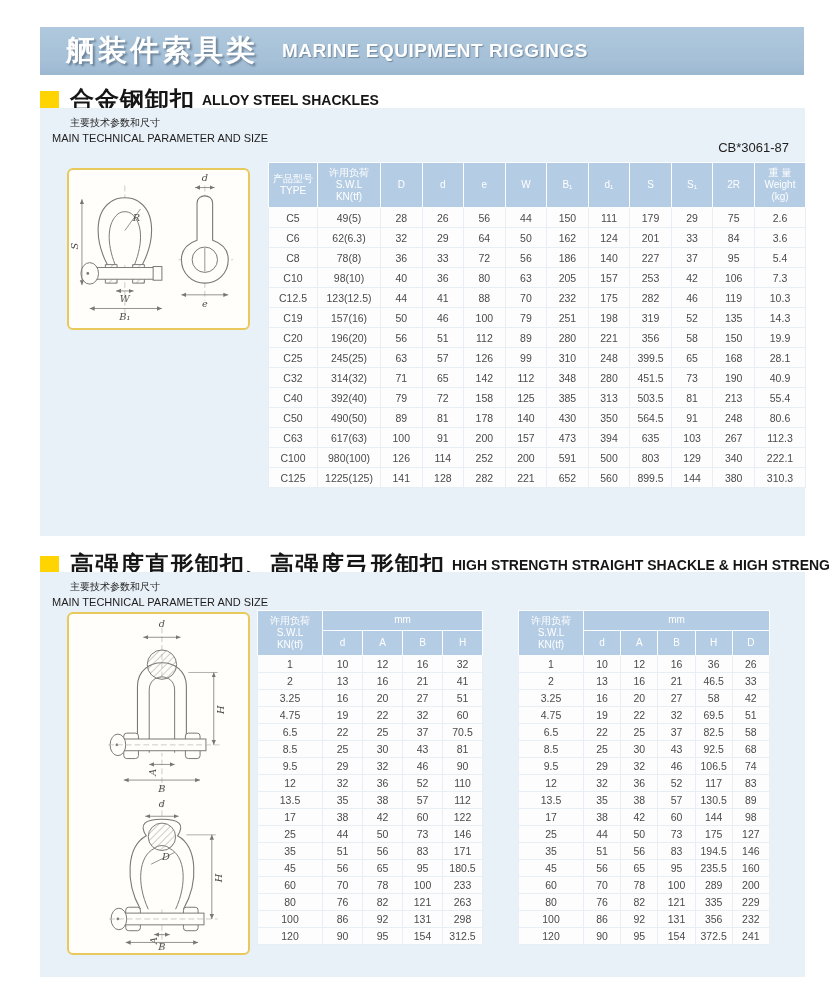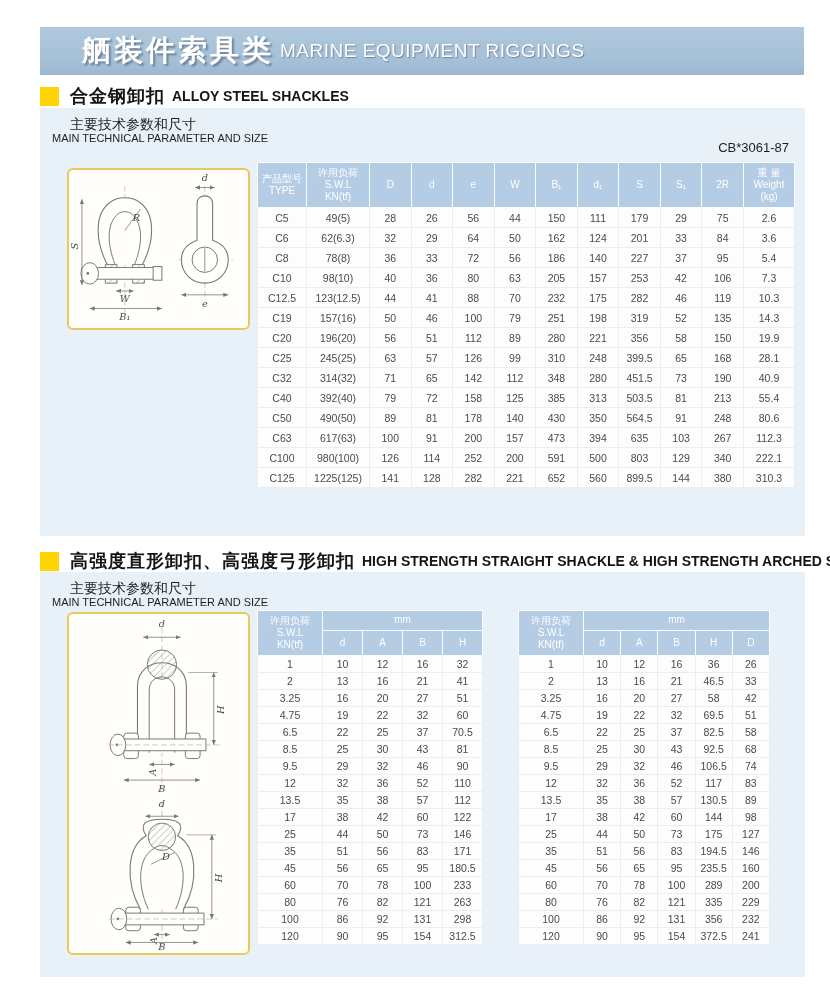--- a/index.html
+++ b/index.html
@@ -2,56 +2,56 @@
 <html><head>
 <meta charset="utf-8">
 <style>
   html,body{margin:0;padding:0;background:#fff;}
   .page{position:relative;width:830px;height:1000px;background:#ffffff;overflow:hidden;
         font-family:"Liberation Sans",sans-serif;}
 
   
   .banner{position:absolute;left:40px;top:27px;width:764px;height:48px;
           background:linear-gradient(180deg,#afc8dd 0%,#a5c0d7 70%,#9cb8d1 100%);
-          display:flex;align-items:center;padding-left:42px;box-sizing:border-box;}
+          display:flex;align-items:center;padding-left:26px;box-sizing:border-box;}
   .banner-zh{font-size:29px;font-weight:bold;color:#ffffff;letter-spacing:3px;
              text-shadow:2px 2px 2px rgba(70,90,110,.6);white-space:nowrap;}
-  .banner-en{font-size:19px;font-weight:normal;color:#ffffff;margin-left:6px;letter-spacing:.5px;
+  .banner-en{font-size:19px;font-weight:bold;color:#ffffff;margin-left:24px;letter-spacing:.5px;
              text-shadow:1px 1px 1px rgba(70,90,110,.55);white-space:nowrap;}
 
   
   .sec-head{position:absolute;left:40px;display:flex;align-items:center;white-space:nowrap;}
   #sec1-head{top:84px;}
   #sec2-head{top:549px;}
   .bullet{width:19px;height:19px;background:#ffd400;flex:0 0 auto;}
-  .head-zh{font-size:18px;font-weight:bold;color:#151515;margin-left:11px;letter-spacing:1px;}
+  .head-zh{font-size:24px;font-weight:bold;color:#151515;margin-left:11px;letter-spacing:1px;}
   .head-en{font-size:14px;font-weight:bold;color:#151515;margin-left:7px;}
 
   
   .panel{position:absolute;left:40px;width:765px;background:#e9f1f8;}
   #panel1{top:108px;height:428px;}
   #panel2{top:572px;height:405px;}
-  .param-zh{position:absolute;left:30px;top:8px;font-size:14px;color:#1e1e1e;}
+  .param-zh{position:absolute;left:30px;top:8px;font-size:10px;color:#1e1e1e;}
   .param-en{position:absolute;left:12px;top:24px;font-size:11px;color:#1e1e1e;}
   .standard{position:absolute;right:16px;top:32px;font-size:13px;color:#1e1e1e;text-align:right;}
 
   
   .diagram-box{position:absolute;background:#fffefa;border:2px solid #e9c95c;border-radius:6px;box-sizing:border-box;}
   #diag1{left:27px;top:60px;width:183px;height:162px;}
   #diag2{left:27px;top:40px;width:183px;height:343px;}
   .diagram-box svg{display:block;width:100%;height:100%;}
   .lbl{font-family:"DejaVu Serif",serif;font-style:italic;font-size:10px;fill:#4c4c4c;text-anchor:middle;}
 
   
   table{border-collapse:collapse;table-layout:fixed;position:absolute;}
   th{background:#b5cde4;color:#ffffff;font-weight:normal;font-size:10px;line-height:1.22;
      white-space:pre-line;border:1px solid #fbfdfe;padding:0;text-align:center;vertical-align:middle;}
   td{background:#fdfdfe;color:#4a4a4a;font-size:10.5px;text-align:center;vertical-align:middle;
      border:1px solid #e7eef5;padding:0;}
-  #table1{left:217px;top:54px;width:538px;}
+  #table1{left:228px;top:54px;width:538px;}
   #table1 thead th{height:44px;}
   #table1 td{height:19px;}
   #table1 th:first-child,#table1 td:first-child{width:48px;}
   #table1 th:nth-child(2),#table1 td:nth-child(2){width:62px;}
   #table1 th:last-child,#table1 td:last-child{width:50px;}
   #table2a{left:217px;top:38px;width:226px;}
   #table2b{left:478px;top:38px;width:252px;}
   .t2 th.swl{width:64px;}
   .t2 thead tr:first-child th.mm{height:19px;}
   .t2 thead tr:last-child th{height:24px;}

